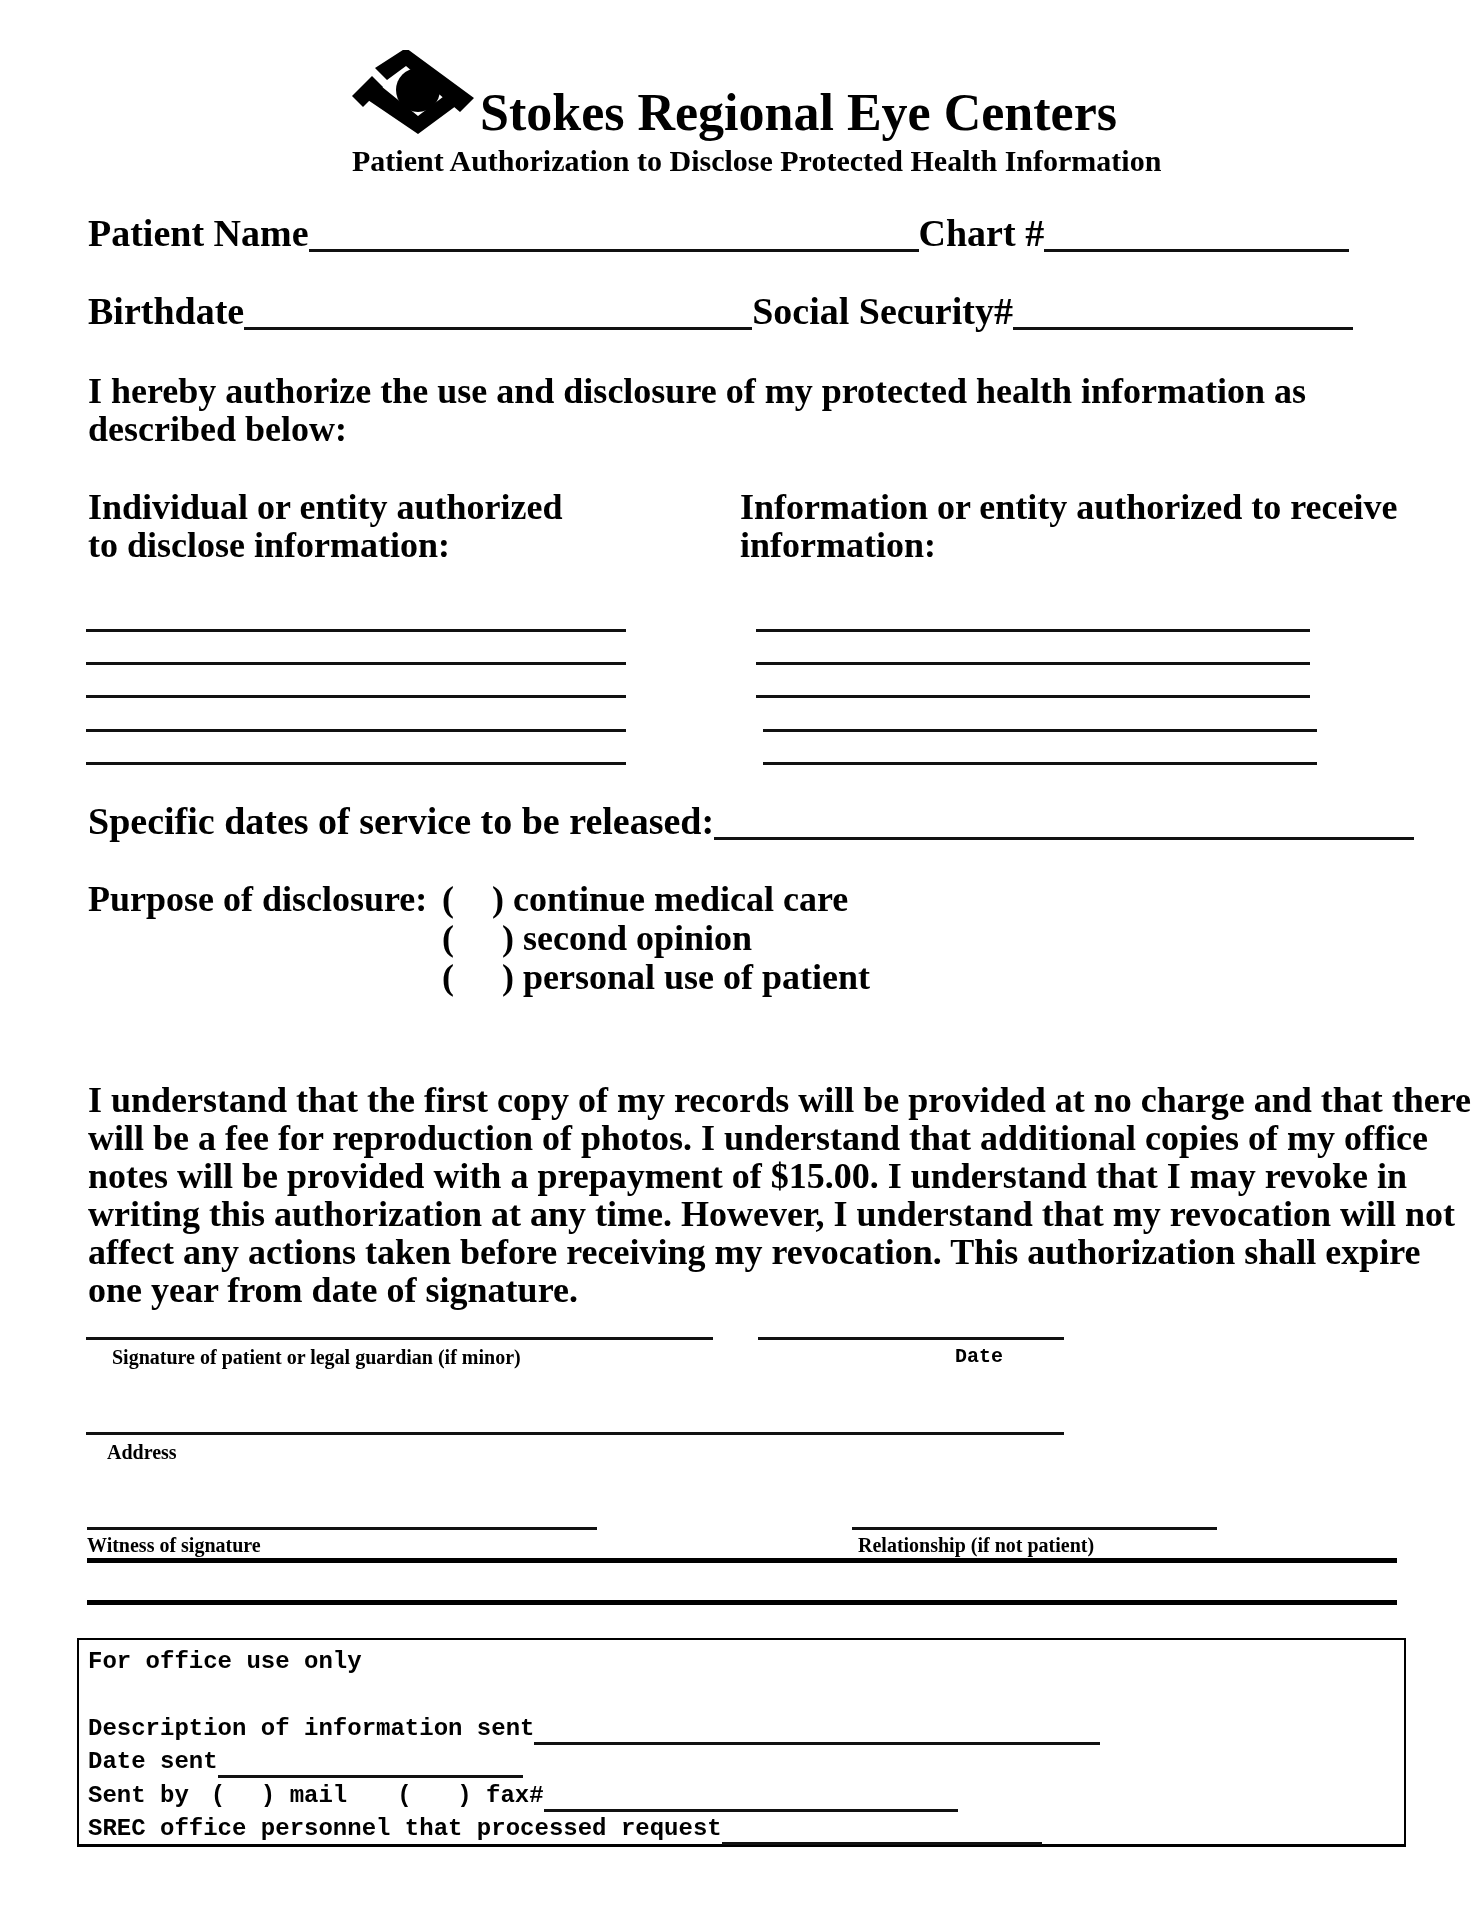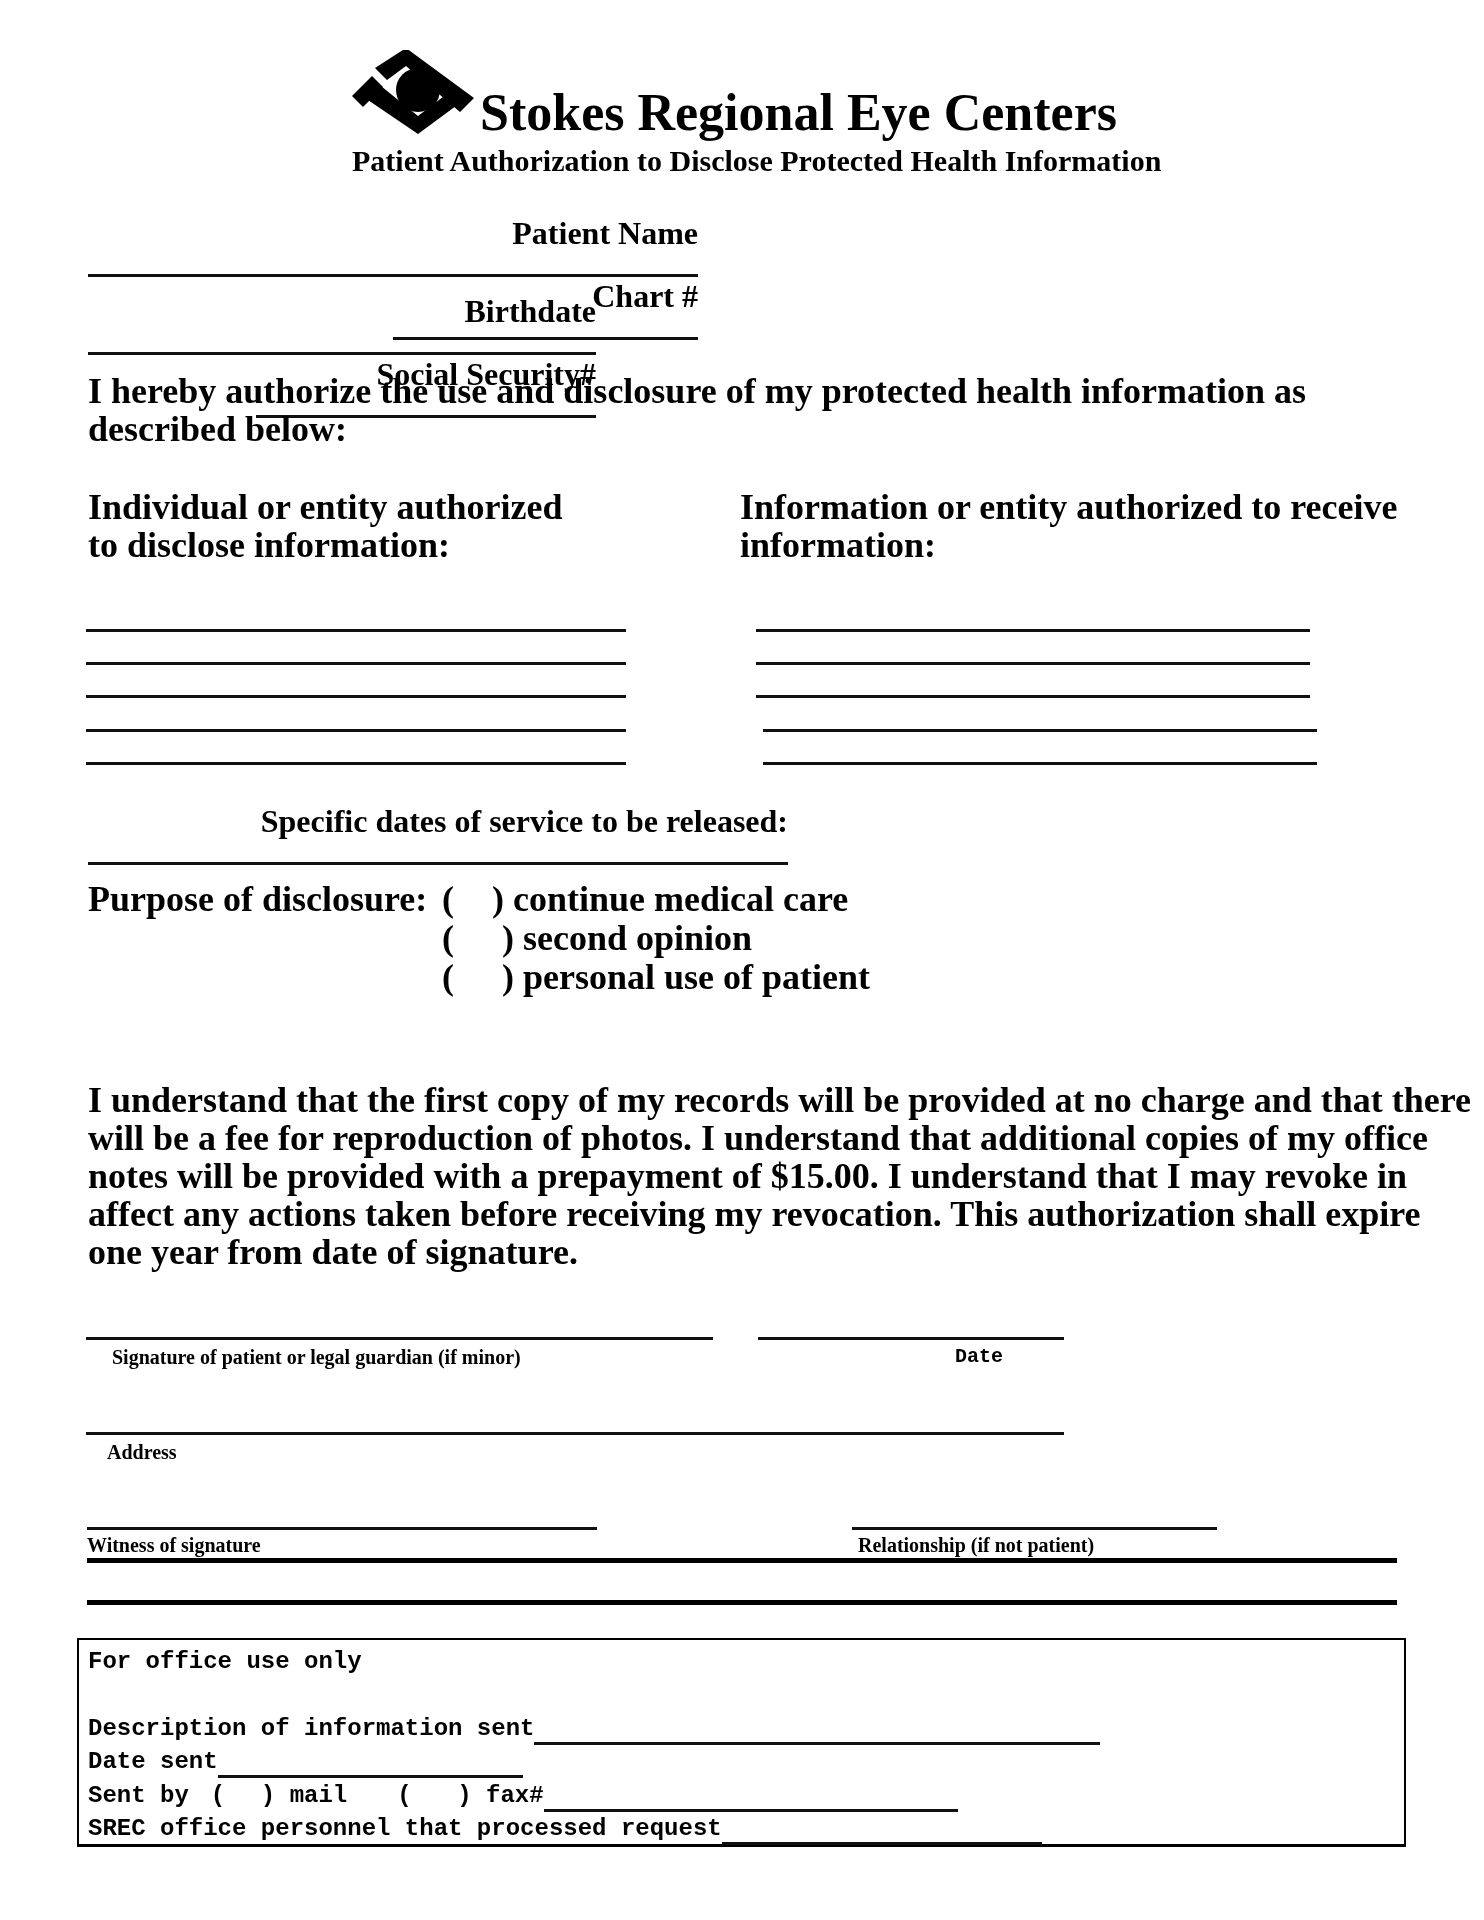--- a/index.html
+++ b/index.html
@@ -3,21 +3,21 @@
 <meta charset="utf-8">
 <style>
   html, body { margin: 0; padding: 0; background: #ffffff; }
   body {
     width: 1484px; height: 1920px; position: relative; overflow: hidden;
     font-family: "Liberation Serif", "DejaVu Serif", serif;
     color: #000; font-weight: bold;
   }
   .abs { position: absolute; }
   .t30 { font-size: 36px; line-height: 38px; font-family: Liberation Serif, serif; }
-  .t28 { font-size: 32px; line-height: 38px; white-space: nowrap; flex-direction: column; }
+  .t28 { font-size: 38px; line-height: 38px; white-space: nowrap; }
   .t20 { font-size: 20px; line-height: 24px; white-space: nowrap; }
   .t23 { font-size: 24px; line-height: 33px; white-space: nowrap; font-family: Liberation Mono, monospace; }
   .line { position: absolute; height: 3px; background: #111; }
   .line.thick { height: 5px; background: #000; }
   .fill { display: inline-block; border-bottom: 3px solid #111; vertical-align: baseline; height: 22px; }
   .row { display: flex; align-items: flex-end; white-space: nowrap; }
   .logo { position: absolute; left: 348px; top: 50px; width: 130px; height: 86px; }
   .title { position: absolute; left: 480px; top: 82px; font-size: 52px; line-height: 62px; white-space: nowrap; }
   .subtitle { position: absolute; left: 352px; top: 143px; font-size: 30px; line-height: 36px; white-space: nowrap; }
   .office-box { position: absolute; left: 77px; top: 1638px; width: 1325px; height: 204px; border: 2px solid #000; border-bottom-width: 3px; }
@@ -86,20 +86,21 @@
   <span class="check" style="width:60px;">(</span><span>) second opinion</span>
 </div>
 <div class="abs t30" style="left:442px; top:958px; white-space:nowrap;">
   <span class="check" style="width:60px;">(</span><span>) personal use of patient</span>
 </div>
 
 <div class="abs t30" style="left:88px; top:1081px; white-space:nowrap;">
   <div>I understand that the first copy of my records will be provided at no charge and that there</div>
   <div>will be a fee for reproduction of photos. I understand that additional copies of my office</div>
   <div>notes will be provided with a prepayment of $15.00. I understand that I may revoke in</div>
+  <div>writing this authorization at any time. However, I understand that my revocation will not</div>
   <div>affect any actions taken before receiving my revocation. This authorization shall expire</div>
   <div>one year from date of signature.</div>
 </div>
 
 <div class="line" style="left:86px; top:1337px; width:627px;"></div>
 <div class="line" style="left:758px; top:1337px; width:306px;"></div>
 <div class="abs t20" style="left:112px; top:1345px;">Signature of patient or legal guardian (if minor)</div>
 <div class="abs t20" style="left:955px; top:1345px;font-family:Liberation Mono, monospace;">Date</div>
 
 <div class="line" style="left:86px; top:1432px; width:978px;"></div>

